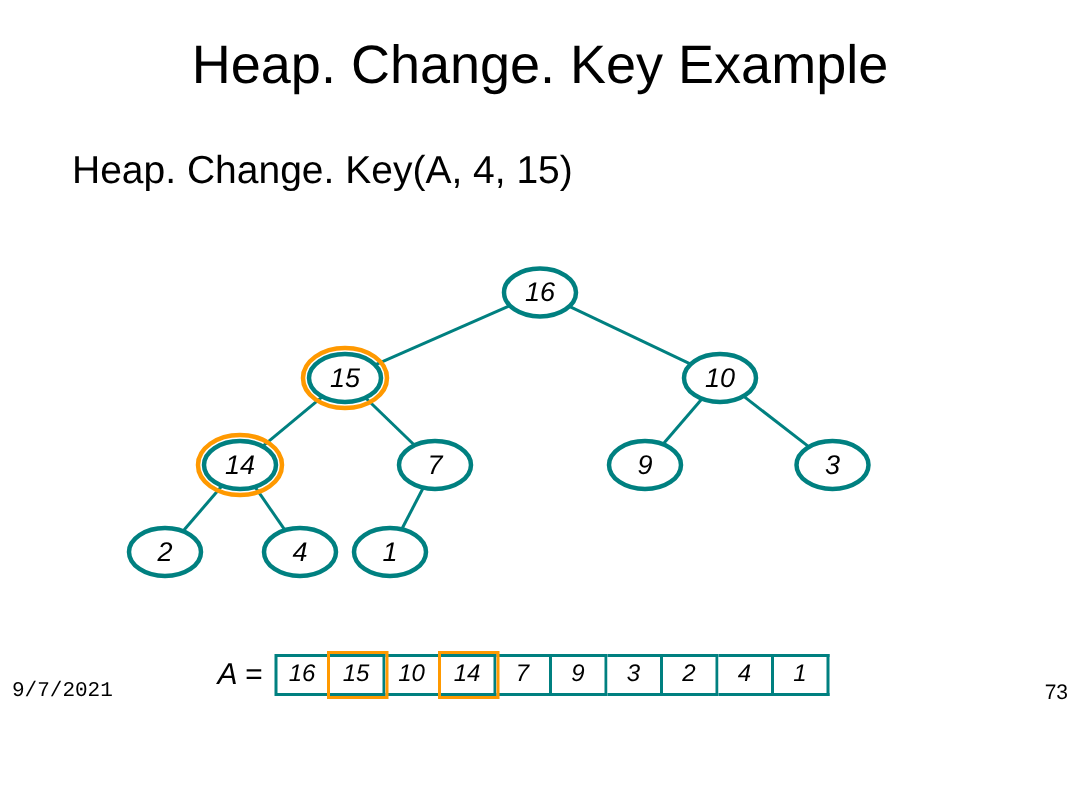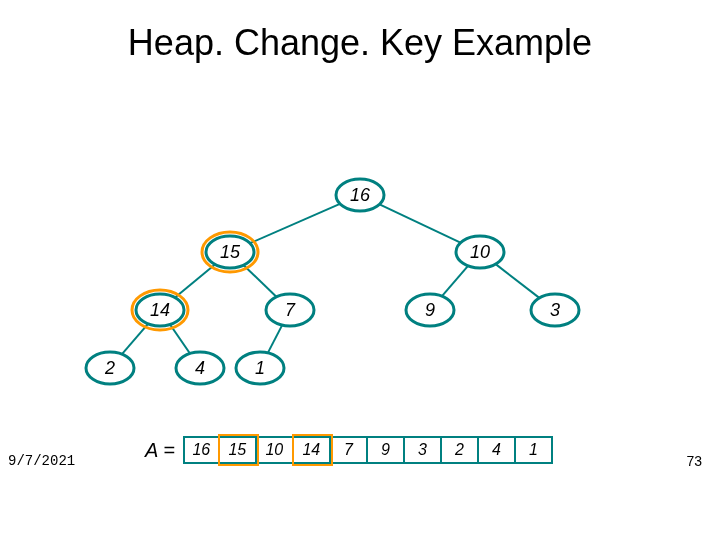--- a/index.html
+++ b/index.html
@@ -102,30 +102,31 @@
   }
   .footer-date {
     position: absolute;
     left: 8px;
     bottom: 8px;
     font-size: 14px;
     font-family: Liberation Mono, monospace;
   }
   .footer-page {
     position: absolute;
-    right: 18px;
+    right: 8px;
     bottom: 8px;
     font-size: 14px;
   }
 </style>
 </head>
 <body>
 
 <div class="page">
   <div class="title">Heap. Change. Key Example</div>
+  <div class="subtitle">Heap. Change. Key(A, 4, 15)</div>
 
   <svg class="tree" width="720" height="540">
     <g id="edges-g">
         <line x1="339.9481264614061" y1="203.79197532076807" x2="250.05187353859387" y2="243.20802467923193" class="edge"></line>
         <line x1="379.5460981621152" y1="204.28439662700472" x2="460.4539018378848" y2="242.71560337299528" class="edge"></line>
         <line x1="214.95495575534312" y1="264.4658938027157" x2="175.04504424465688" y2="297.5341061972843" class="edge"></line>
         <line x1="243.62559093928783" y1="265.1714045746449" x2="276.3744090607122" y2="296.8285954253551" class="edge"></line>
         <line x1="468.041186979517" y1="265.8722231037603" x2="441.958813020483" y2="296.1277768962397" class="edge"></line>
         <line x1="495.6705509296671" y1="264.1185593856092" x2="539.3294490703329" y2="297.8814406143908" class="edge"></line>
         <line x1="148.041186979517" y1="323.8722231037603" x2="121.958813020483" y2="354.1277768962397" class="edge"></line>

